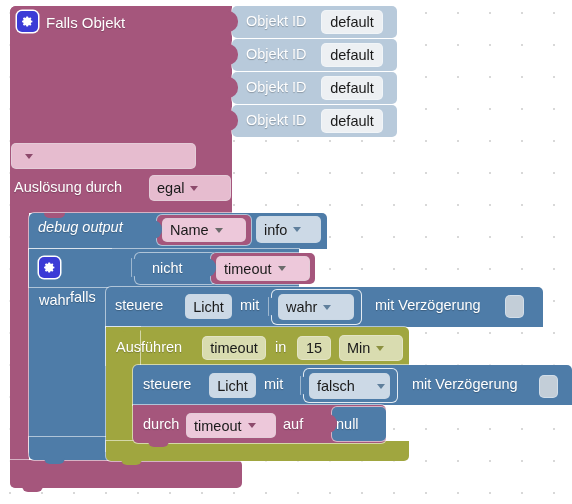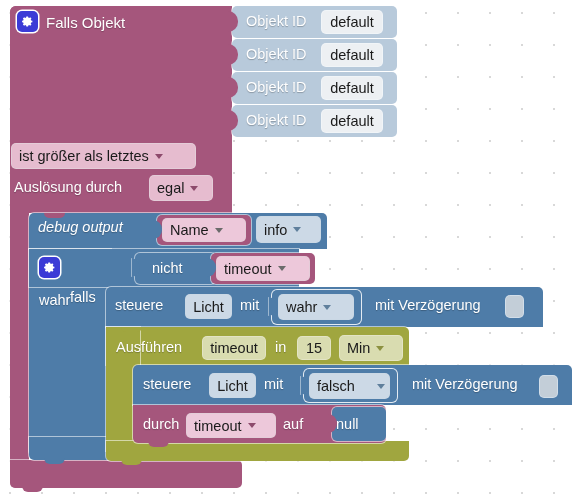--- a/index.html
+++ b/index.html
@@ -115,26 +115,25 @@
   <div class="blk c-mag" style="left:228px;top:77px;width:10px;height:21px;border-radius:0 10px 10px 0;"></div>
   <span class="lbl" style="left:246px;top:80px;">Objekt ID</span>
   <div class="field f-white" style="left:322px;top:77px;height:22px;min-width:60px;">default</div>
 
   <div class="blk c-lblue shadow" style="left:232px;top:105px;width:165px;height:32px;border-radius:5px;"></div>
   <div class="blk c-mag" style="left:228px;top:110px;width:10px;height:21px;border-radius:0 10px 10px 0;"></div>
   <span class="lbl" style="left:246px;top:113px;">Objekt ID</span>
   <div class="field f-white" style="left:322px;top:110px;height:22px;min-width:60px;">default</div>
 
   <div class="field f-pink on-mag" style="left:12px;top:144px;height:24px;width:183px;justify-content:flex-start;">
-    <span>ist größer als letztes</span>
     <span class="caret"></span>
   </div>
 
   <span class="lbl" style="left:14px;top:180px;">Auslösung durch</span>
-  <div class="field f-pink on-mag" style="left:150px;top:176px;height:24px;width:62px;justify-content:flex-start;">
+  <div class="field f-pink on-mag" style="left:150px;top:176px;height:24px;width:80px;justify-content:flex-start;">
     <span>egal</span>
     <span class="caret"></span>
   </div>
 
   <div class="blk c-blue shadow" style="left:29px;top:213px;width:298px;height:36px;border-radius:5px 5px 0 0;"></div>
   <div class="blk c-mag" style="left:44px;top:213px;width:21px;height:5px;border-radius:0 0 7px 7px;"></div>
   <span class="lbl" style="left:38px;top:220px;font-style:italic;">debug output</span>
 
   <div class="blk c-mag shadow" style="left:157px;top:215px;width:94px;height:30px;border-radius:5px;"></div>
   <div class="blk c-blue" style="left:153px;top:220px;width:9px;height:19px;border-radius:0 9px 9px 0;"></div>

